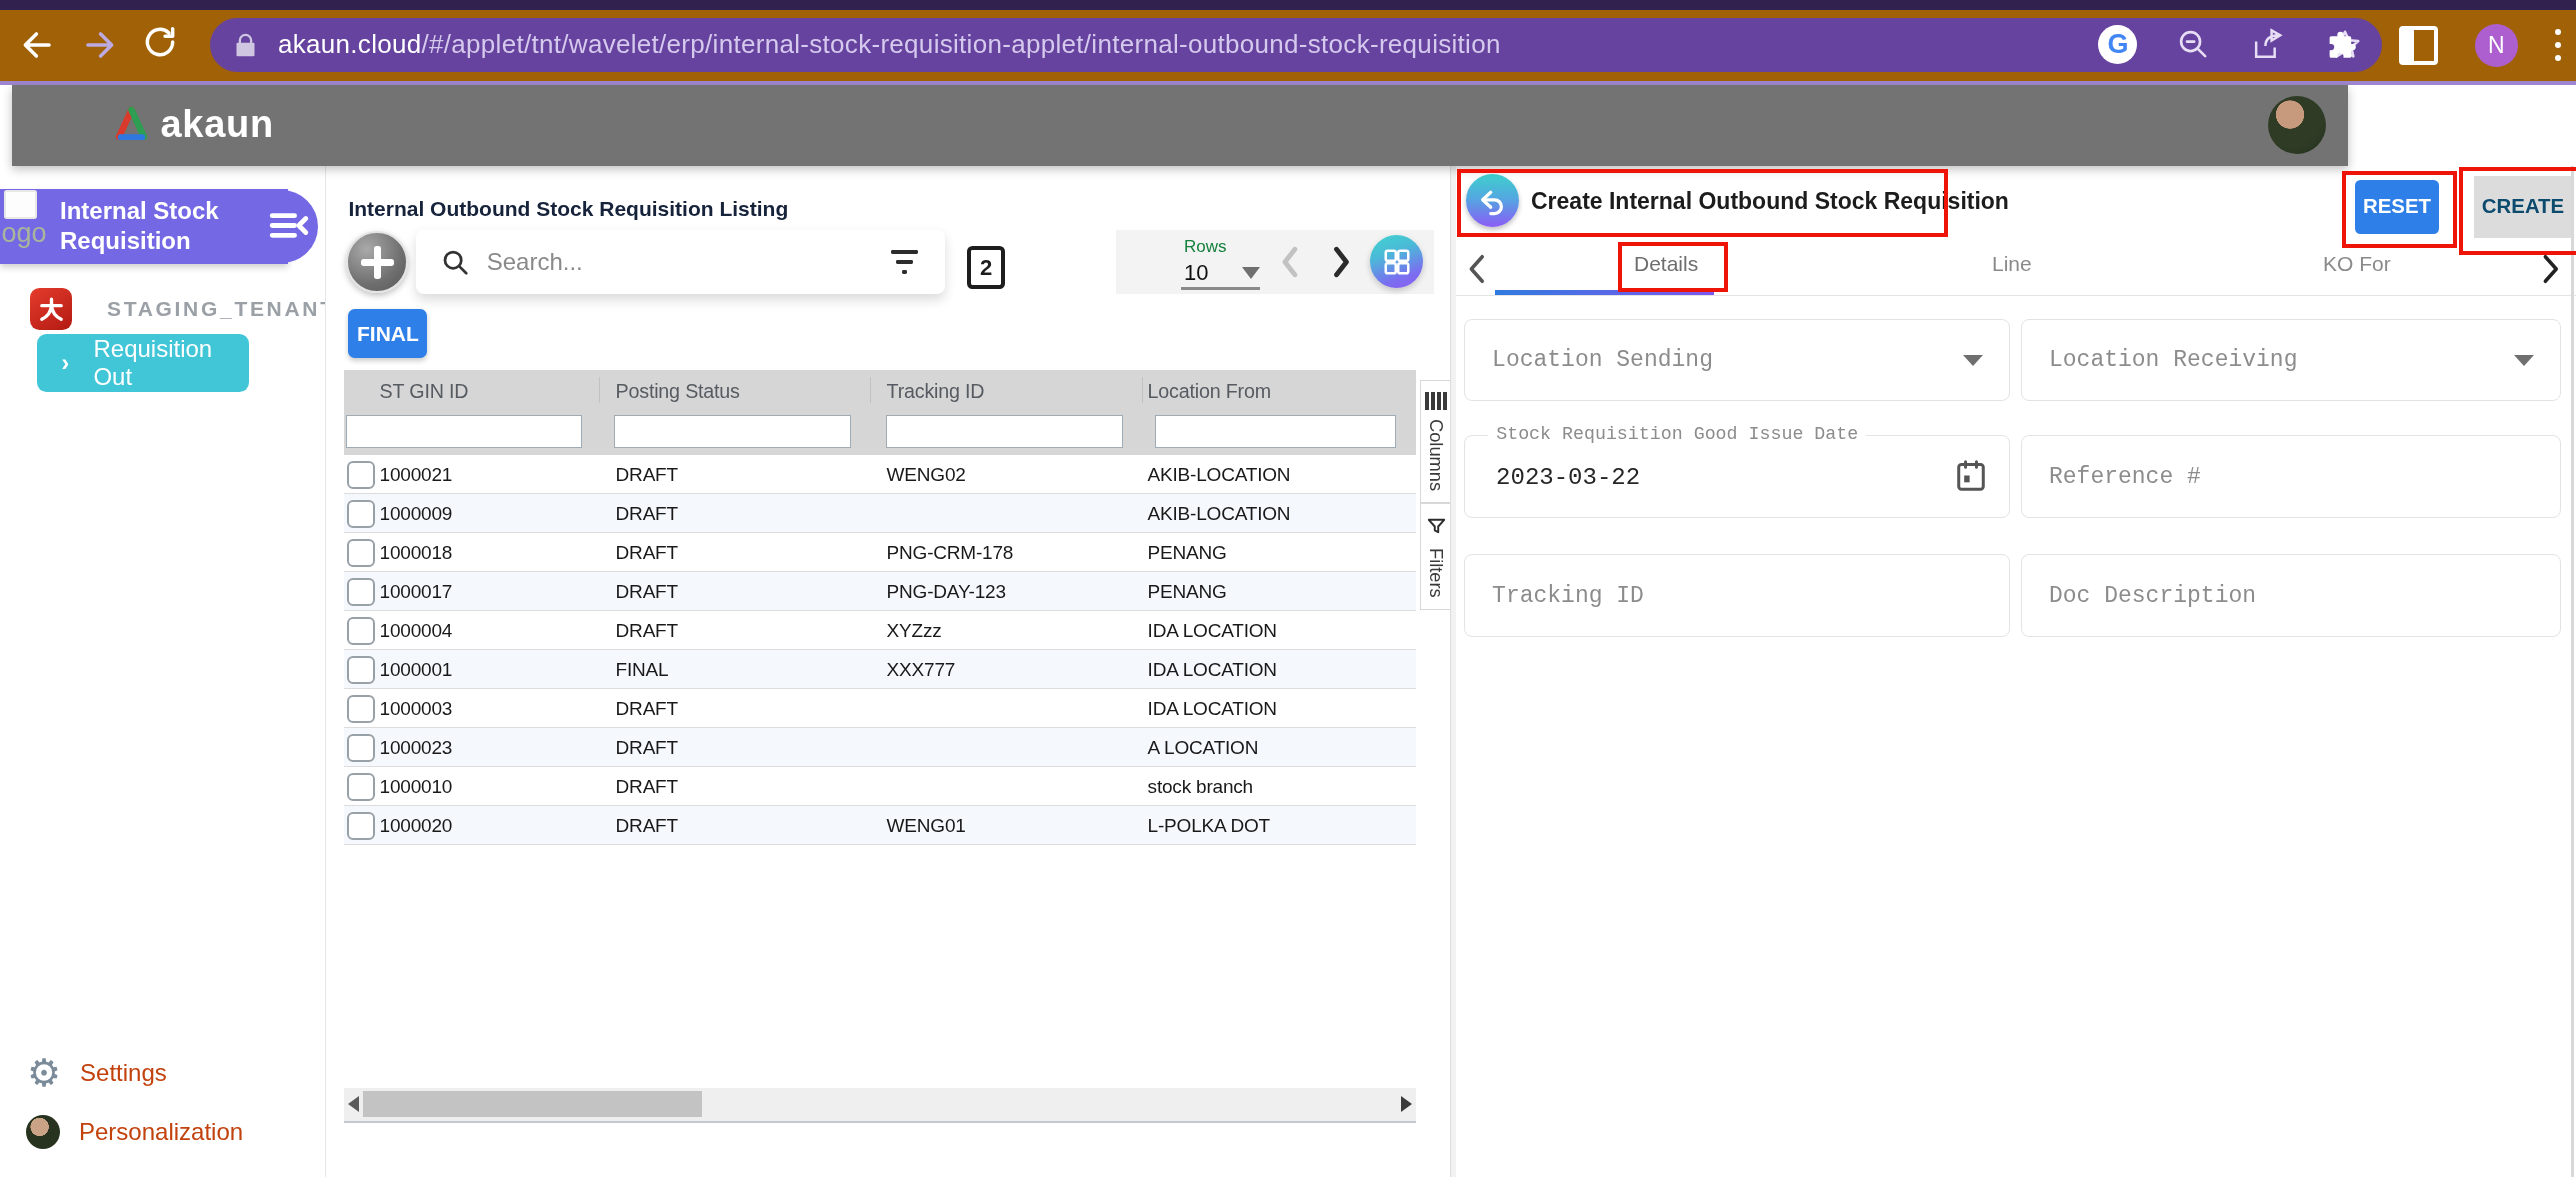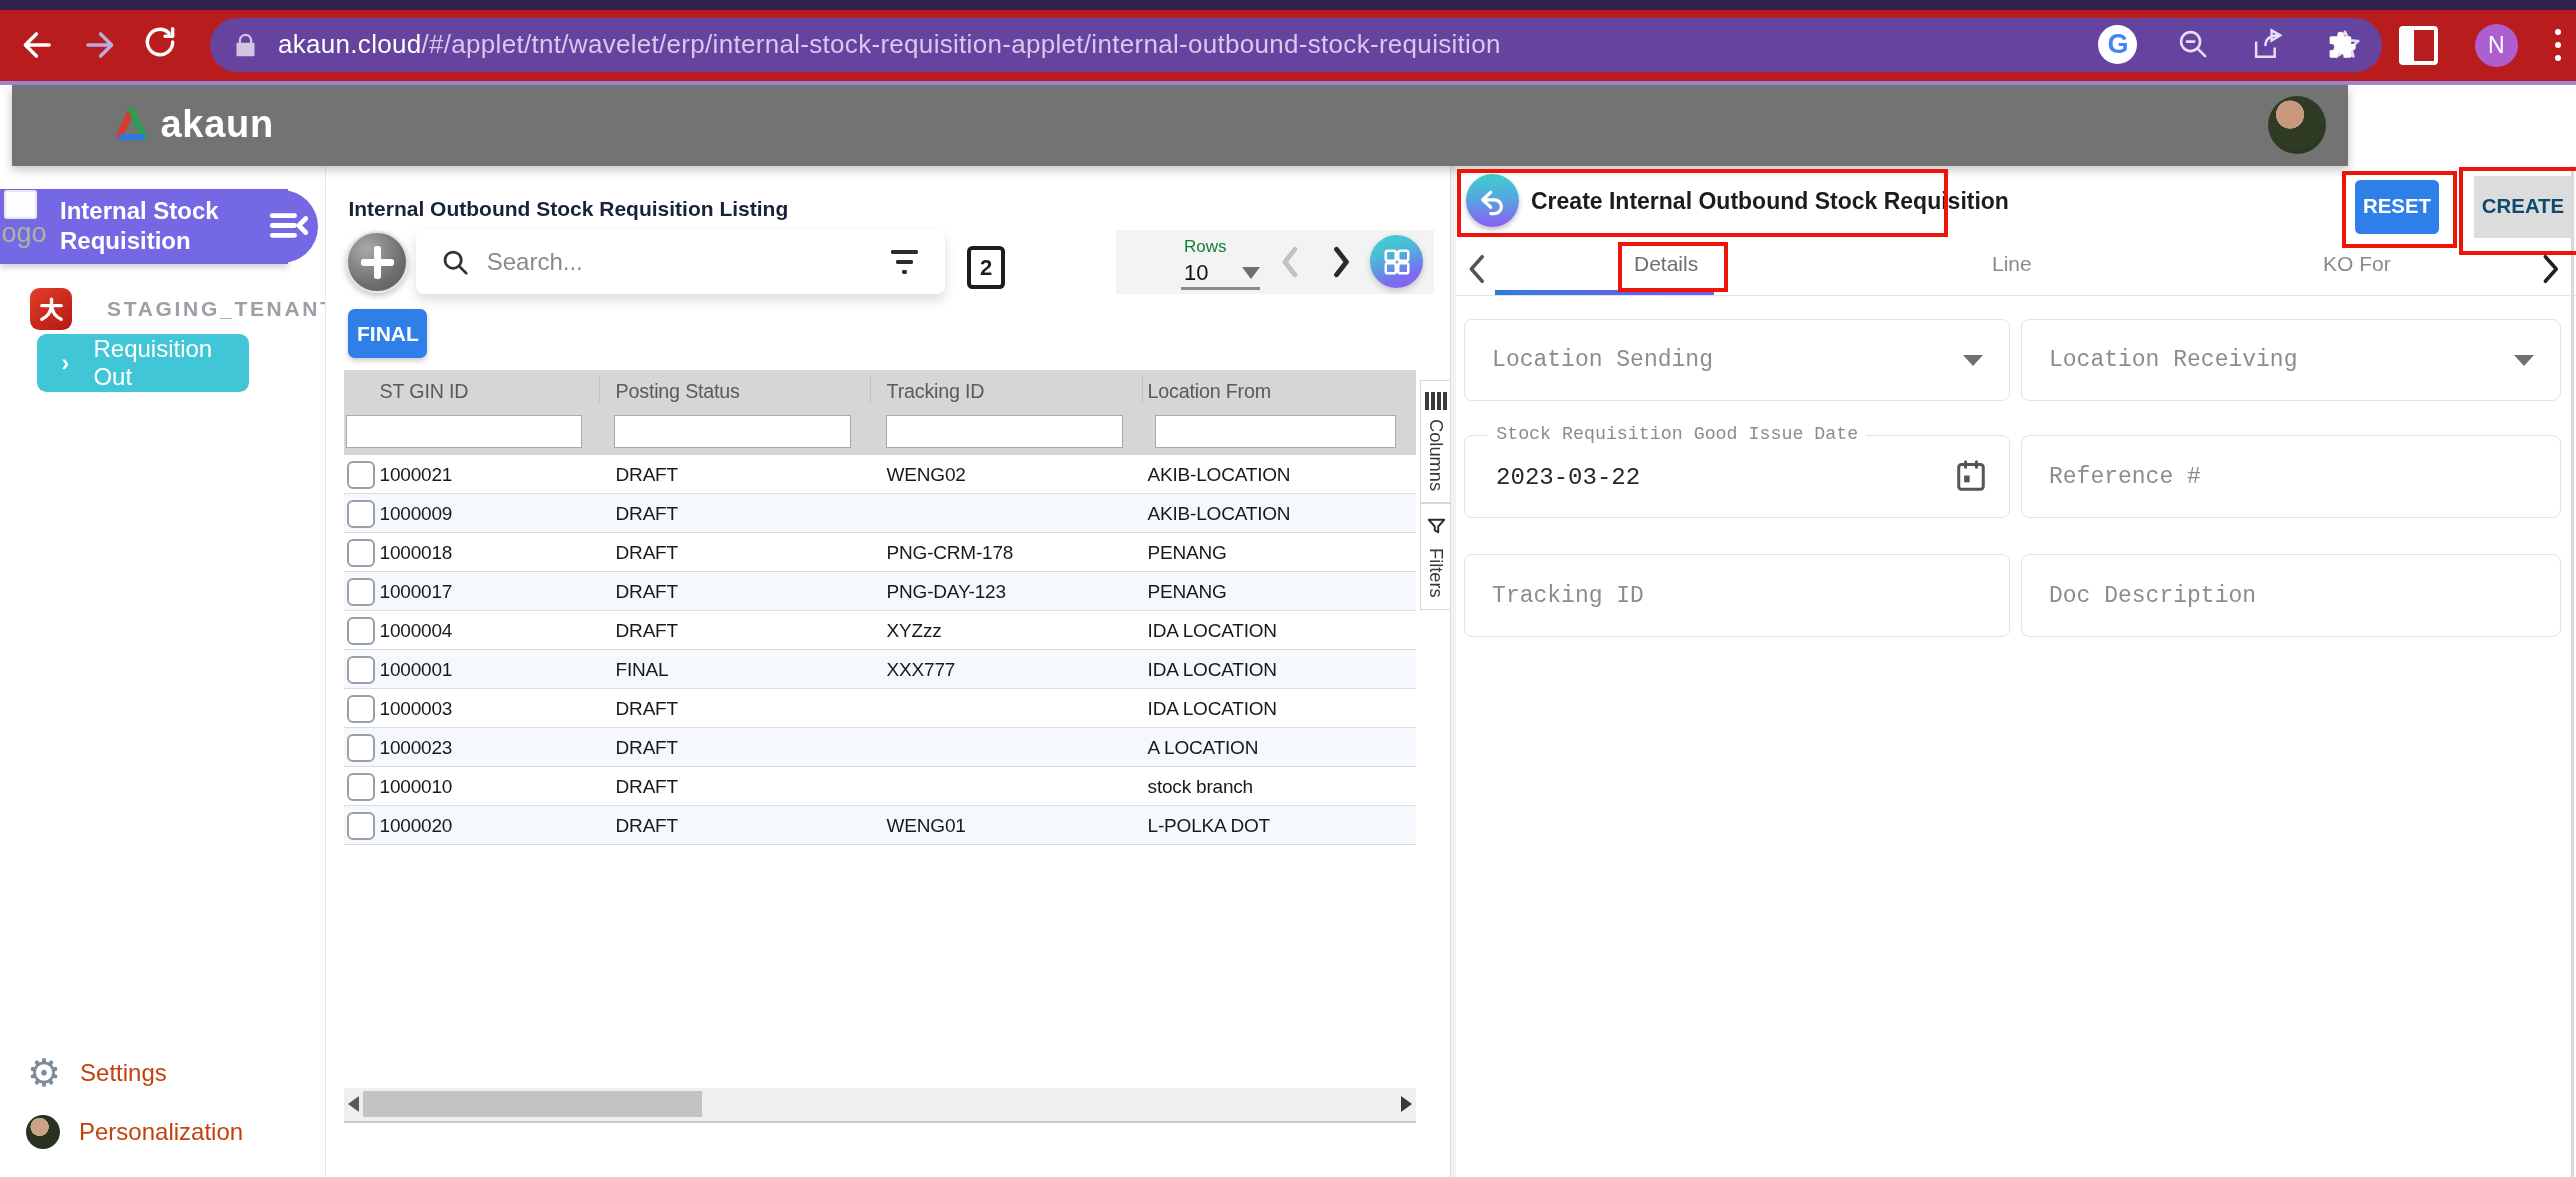--- a/index.html
+++ b/index.html
@@ -1,20 +1,20 @@
 <!DOCTYPE html>
 <html style="font-size:11px"><head>
 <meta charset="utf-8">
 <style>
   html,body{margin:0;padding:0;background:#ffffff;}
   .screen{position:relative;width:2576px;height:1177px;overflow:hidden;
           font-family:"Liberation Sans",sans-serif;background:#ffffff;}
 
   
-  .browser{position:absolute;left:0;top:0;width:2576px;height:85px;background:#b91c1c;}
+  .browser{position:absolute;left:0;top:0;width:2576px;height:85px;background:#a16207;}
   .browser .topstrip{position:absolute;left:0;top:0;width:100%;height:9.5px;background:#30214e;}
   .browser .bottomline{position:absolute;left:0;bottom:0;width:100%;height:4.1px;background:#9d86cf;}
   .navbtn{position:absolute;top:9.5px;height:71px;display:flex;align-items:center;justify-content:center;width:48px;}
   .addr-pill{position:absolute;left:143px;top:17.6px;width:2172px;height:54px;background:#66439f;
              border-radius:27px;display:flex;align-items:center;color:#efe9fb;}
   .addr-pill .lock{margin-left:22px;}
   .addr-url{margin-left:19px;font-size:26px;letter-spacing:0.3px;white-space:nowrap;overflow:hidden;}
   .addr-url .domain{color:#ffffff;}
   .addr-url .path{color:#d6c9ee;}
   .pill-icons{position:absolute;right:17.6px;top:0;height:54px;display:flex;align-items:center;gap:39px;}

